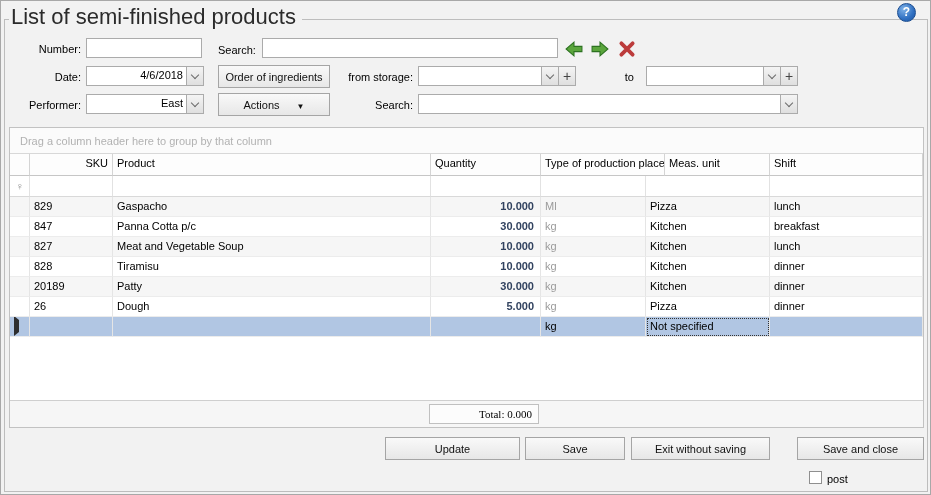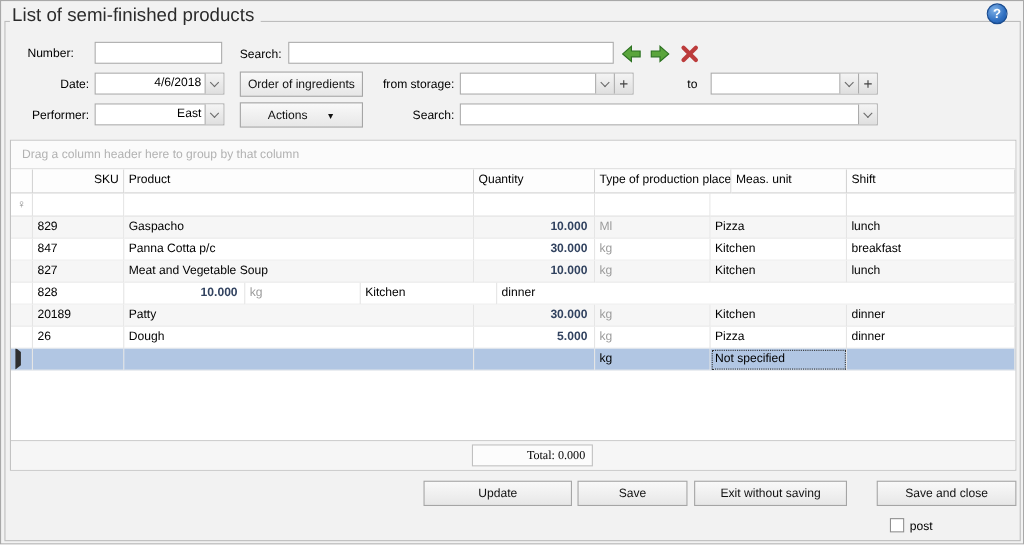--- a/index.html
+++ b/index.html
@@ -16,21 +16,21 @@
     background: #f2f2f2;
     border: 1px solid #a8a8a8;
     overflow: hidden;
   }
   .groupbox {
     position: absolute; left: 3px; top: 18px; width: 924px; height: 473px;
     border: 1px solid #bdbdbd;
   }
   .form-title {
     position: absolute; left: 8px; top: 3px;
-    font-size: 17px; color: #2b2b2b;
+    font-size: 22px; color: #2b2b2b;
     background: #f2f2f2; padding: 0 6px 2px 2px;
     z-index: 2; white-space: nowrap;
   }
   .help-icon {
     position: absolute; left: 896px; top: 2px; width: 19px; height: 19px;
     border-radius: 50%;
     background: radial-gradient(circle at 35% 30%, #7fb2e8, #2f6fc1 60%, #1d55a0);
     border: 1px solid #1a4c90;
     color: #fff; font-weight: bold; font-size: 12px;
     text-align: center; line-height: 17px; z-index: 3; cursor: pointer;
@@ -132,21 +132,21 @@
   }
 </style>
 </head>
 <body>
 
 <div class="window">
   <div class="groupbox"></div>
   <div class="form-title">List of semi-finished products</div>
   <div class="help-icon">?</div>
 
-  <div class="lbl r" style="left:10px; top:41px; width:70px;text-align:center;">Number:</div>
+  <div class="lbl r" style="left:10px; top:41px; width:70px;">Number:</div>
   <input class="tbox" style="left: 85px; top: 37px; width: 116px;" value="">
   <div class="lbl" style="left:217px; top:42px;">Search:</div>
   <input class="tbox" style="left: 261px; top: 37px; width: 296px;" value="">
   <svg class="icon-btn" style="left:564px; top:39px;" viewBox="0 0 17 16">
     <path d="M16 5.5 H8.5 V1.5 L1 8 L8.5 14.5 V10.5 H16 Z" fill="#5aa53c" stroke="#2d7222" stroke-width="1"></path>
   </svg>
   <svg class="icon-btn" style="left:590px; top:39px;" viewBox="0 0 17 16">
     <path d="M1 5.5 H8.5 V1.5 L16 8 L8.5 14.5 V10.5 H1 Z" fill="#5aa53c" stroke="#2d7222" stroke-width="1"></path>
   </svg>
   <svg class="icon-btn" style="left:617px; top:39px;" viewBox="0 0 16 16">
@@ -243,20 +243,21 @@
       <div class="cell c-sku">827</div>
       <div class="cell c-prod">Meat and Vegetable Soup</div>
       <div class="cell c-qty qty">10.000</div>
       <div class="cell c-unit unit">kg</div>
       <div class="cell c-type">Kitchen</div>
       <div class="cell c-shift">lunch</div>
     </div>
     <div class="grow drow">
       <div class="cell c-ind"></div>
       <div class="cell c-sku">828</div>
+      <div class="cell c-prod">Tiramisu</div>
       <div class="cell c-qty qty">10.000</div>
       <div class="cell c-unit unit">kg</div>
       <div class="cell c-type">Kitchen</div>
       <div class="cell c-shift">dinner</div>
     </div>
     <div class="grow drow alt">
       <div class="cell c-ind"></div>
       <div class="cell c-sku">20189</div>
       <div class="cell c-prod">Patty</div>
       <div class="cell c-qty qty">30.000</div>

